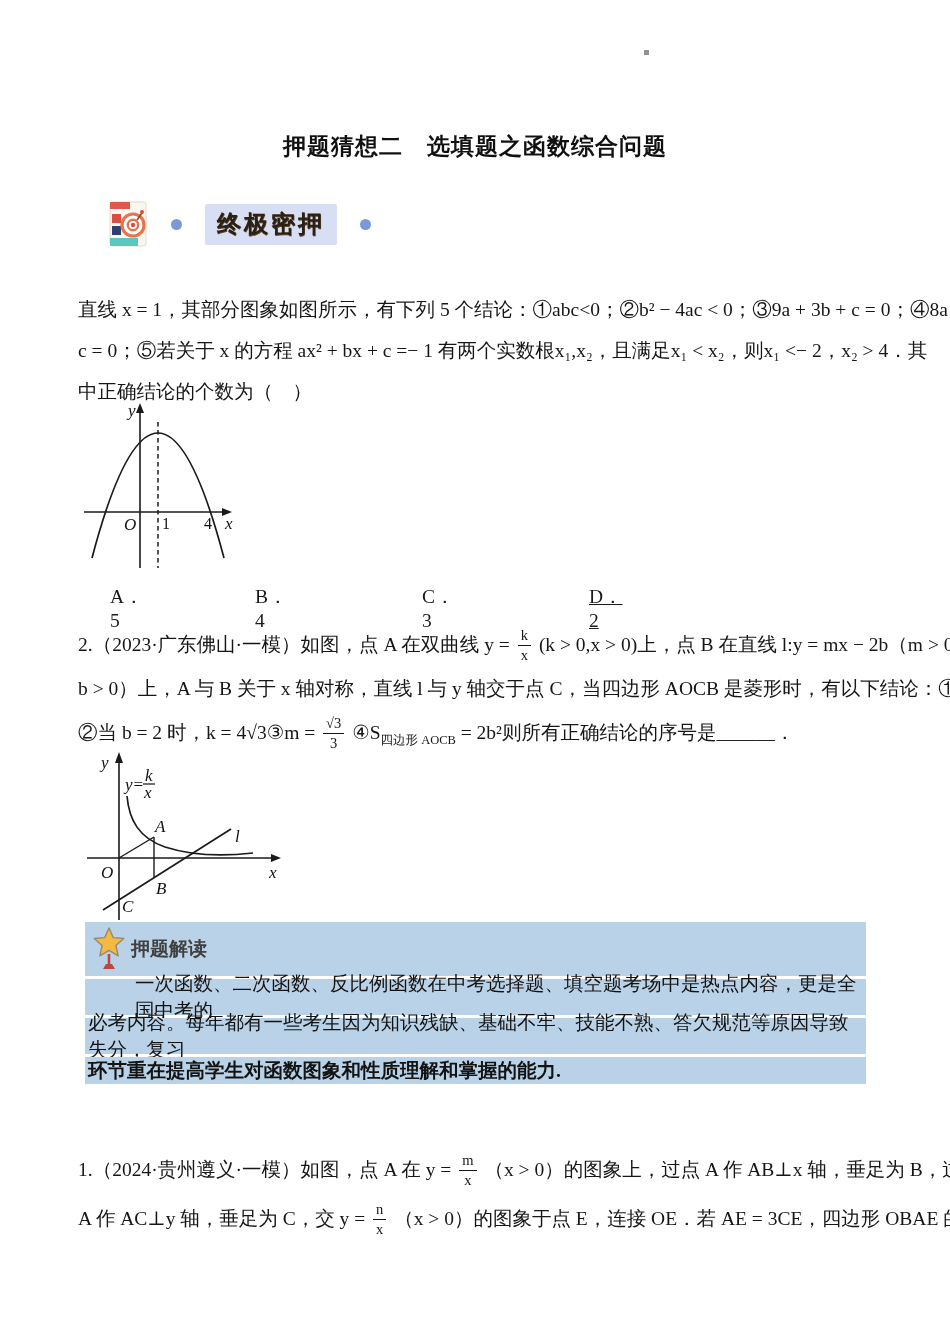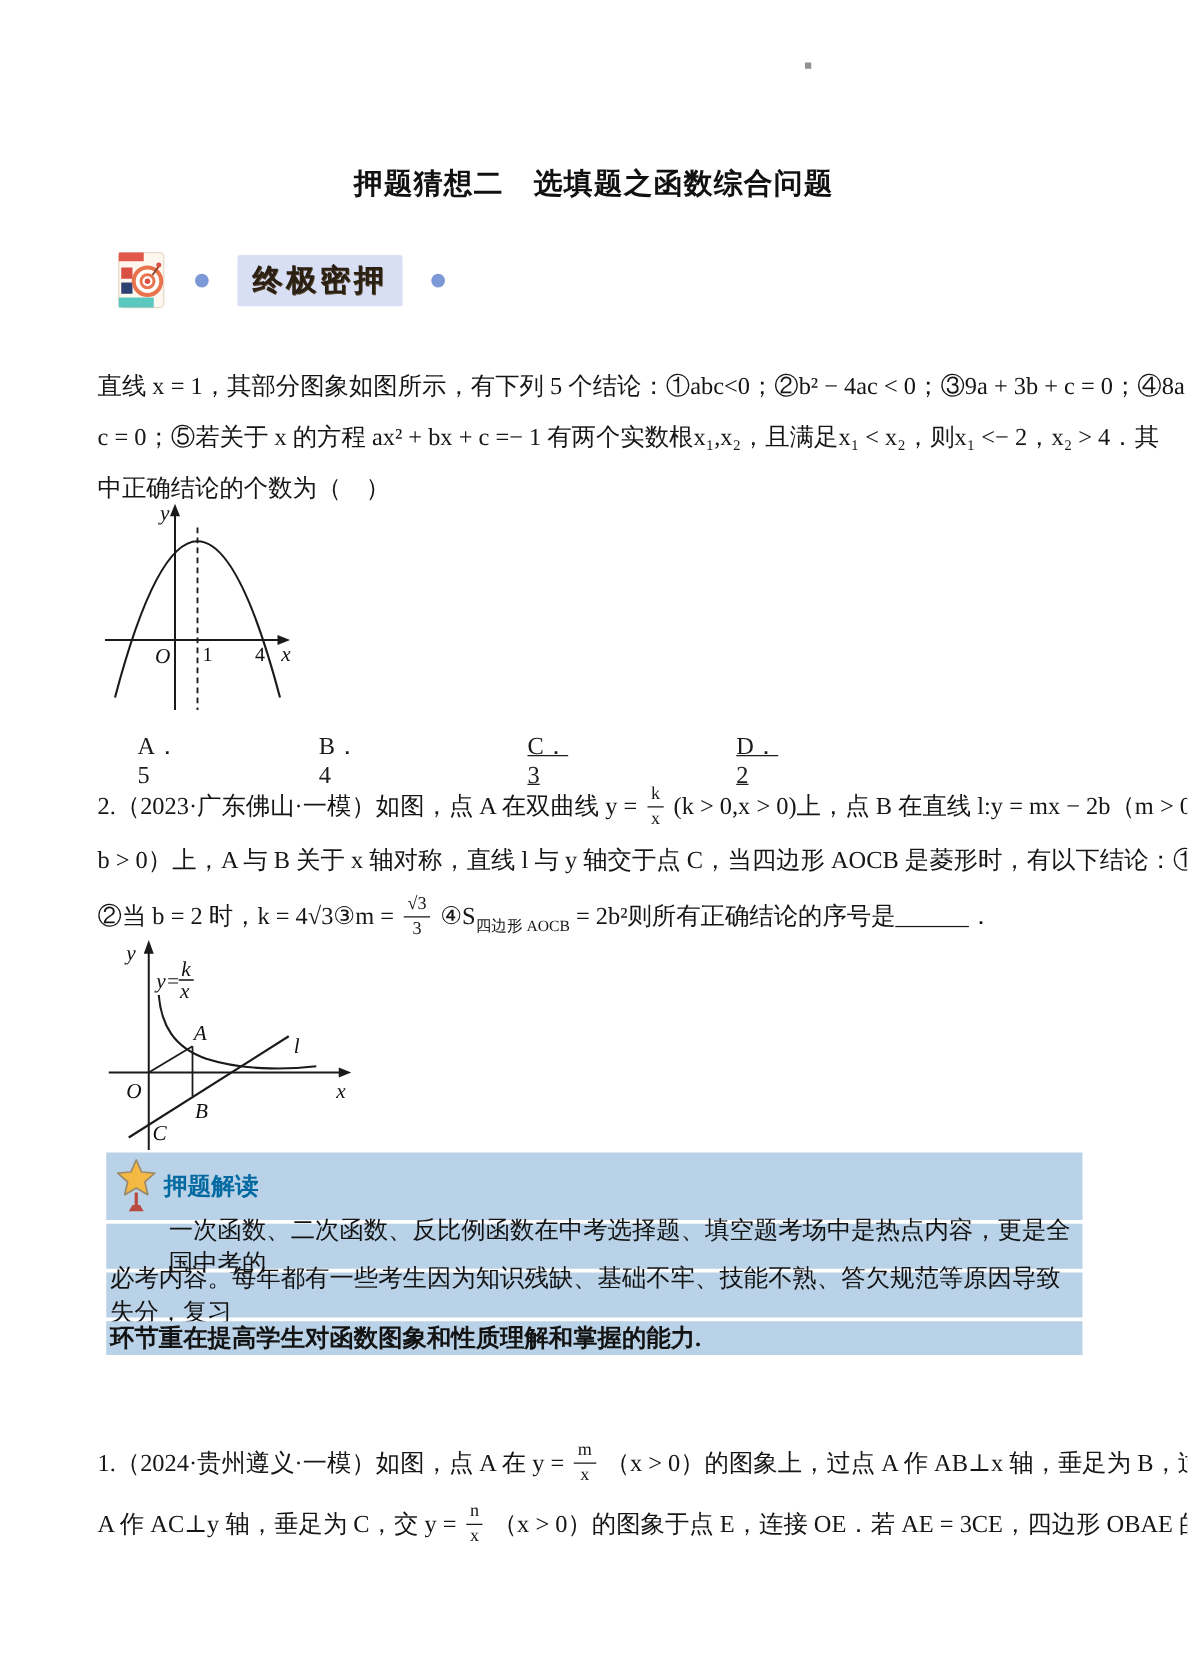--- a/index.html
+++ b/index.html
@@ -34,39 +34,39 @@
   }
   .frac .num { display:block; font-size:14.5px; padding:0 3px 2px 3px; border-bottom:1.4px solid #161616; }
   .frac .den { display:block; font-size:14.5px; padding-top:2px; }
   .subsc { font-size:12.5px; vertical-align:-5px; letter-spacing:0; }
   .choices span { position:absolute; top:0; font-size:19.5px; }
   
   .interp-row { position:absolute; left:85px; width:781px; background:#b9d2e7; }
   .interp-head { height:54px; display:flex; align-items:center; }
   .interp-head .head-label {
     font-family:"Liberation Sans","DejaVu Sans",sans-serif;
-    font-weight:bold; font-size:19px; color:#0369a1; margin-left:5px;
+    font-weight:bold; font-size:19px; color:#404040; margin-left:5px;
   }
   .interp-text { font-size:19.5px; color:#131313; display:flex; align-items:center; }
   .graph { position:absolute; }
   .axis { stroke:#1a1a1a; stroke-width:1.6; fill:none; }
   .curve { stroke:#1a1a1a; stroke-width:1.7; fill:none; }
   .glabel { font-family:"Liberation Serif","DejaVu Serif",serif; font-style:italic; font-size:17px; fill:#111; }
   .gnum { font-family:"Liberation Serif","DejaVu Serif",serif; font-size:16px; fill:#111; }
 </style>
 </head>
 <body>
 
 <div class="page">
 
   <div class="stray"></div>
 
   <div class="doc-title">押题猜想二　选填题之函数综合问题</div>
 
-  <div class="badge-row" style="left:93px; top:200px;gap:16px;">
+  <div class="badge-row" style="left:108px; top:200px;gap:16px;">
     <svg class="badge-icon" width="40" height="48" viewBox="0 0 40 48">
       <rect x="2" y="2" width="36" height="44" rx="3" fill="#fdf7ef" stroke="#e6d8c6" stroke-width="1"></rect>
       <rect x="2" y="2" width="20" height="7" fill="#e2574c"></rect>
       <rect x="4" y="14" width="9" height="9" fill="#d94f43"></rect>
       <rect x="4" y="26" width="9" height="9" fill="#2e4272"></rect>
       <rect x="2" y="38" width="28" height="8" fill="#5bc8c0"></rect>
       <circle cx="25" cy="25" r="11" fill="#ffffff" stroke="#e8734f" stroke-width="3.2"></circle>
       <circle cx="25" cy="25" r="5.2" fill="#ffffff" stroke="#e8734f" stroke-width="2.4"></circle>
       <circle cx="25" cy="25" r="2.2" fill="#d94f43"></circle>
       <line x1="29" y1="20" x2="34" y2="13" stroke="#8a4a2a" stroke-width="1.6"></line>
@@ -91,21 +91,21 @@
     <text class="glabel" x="48" y="16">y</text>
     <text class="glabel" x="145" y="129">x</text>
     <text class="glabel" x="44" y="130">O</text>
     <text class="gnum" x="82" y="129">1</text>
     <text class="gnum" x="124" y="129">4</text>
   </svg>
 
   <div class="choices" style="position:absolute; left:0; top:583px; height:28px;">
     <span style="left:110px;">A．5</span>
     <span style="left:255px;">B．4</span>
-    <span style="left:422px;text-decoration:underline;">C．3</span>
+    <span style="left:422px;">C．3</span>
     <span style="left:589px;text-decoration:underline;">D．2</span>
   </div>
 
   <div class="qline" style="top:628px;">
     <span>2.（2023·广东佛山·一模）如图，点 A 在双曲线 y =</span>
     <span class="frac"><span class="num">k</span><span class="den">x</span></span>
     <span>(k &gt; 0,x &gt; 0)上，点 B 在直线 l:y = mx − 2b（m &gt; 0，</span>
   </div>
   <div class="qline" style="top:675px;">b &gt; 0）上，A 与 B 关于 x 轴对称，直线 l 与 y 轴交于点 C，当四边形 AOCB 是菱形时，有以下结论：①A(b,3b)</div>
   <div class="qline" style="top:716px;">

